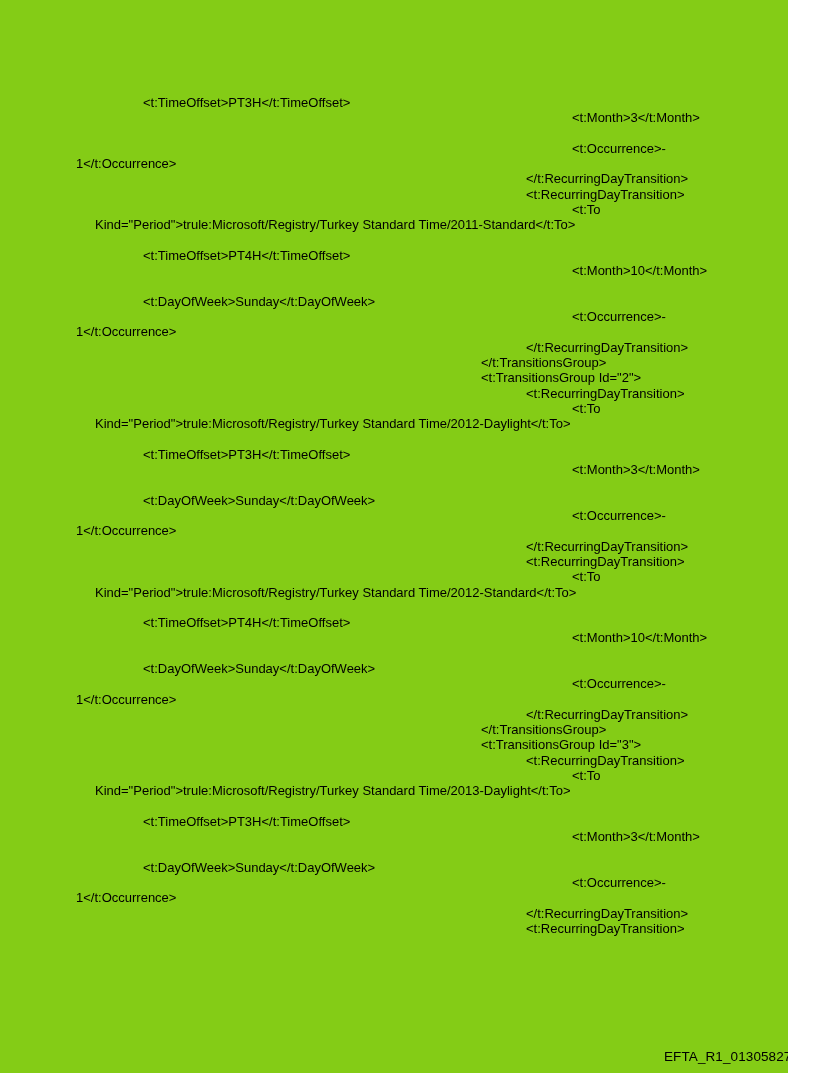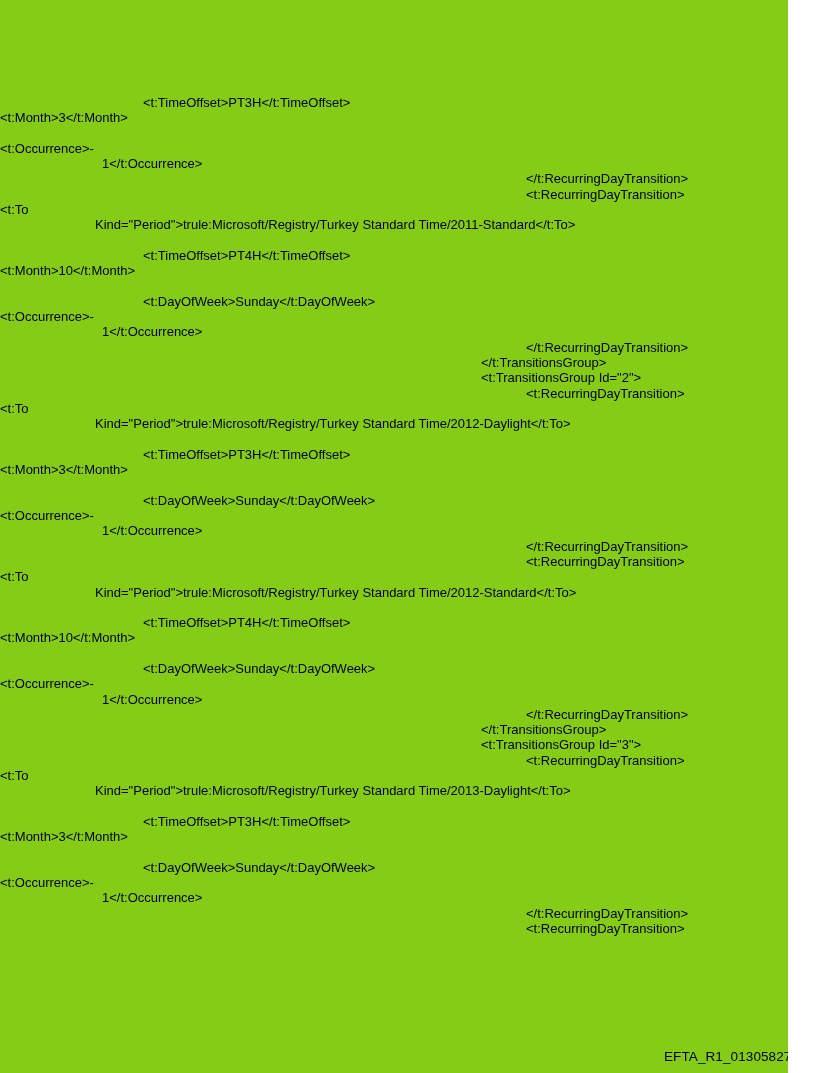--- a/index.html
+++ b/index.html
@@ -24,26 +24,26 @@
     font-size: 13px;
     line-height: 15.3px;
   }
   .ln {
     height: 15.3px;
     white-space: pre;
     letter-spacing: 0;
   }
   
   .ind-none  { padding-left: 0; }
-  .ind-wrap1 { padding-left: 102px;  }  
+  .ind-wrap1 { padding-left: 76px;  }  
   .ind-wrap  { padding-left: 95px;  }  
   .ind-elem  { padding-left: 143px; }  
   .ind-group { padding-left: 481px; }  
   .ind-trans { padding-left: 526px; }  
-  .ind-inner { }  
+  .ind-inner { padding-left: 572px; }  
   .footer {
     position: absolute;
     left: 664px;
     top: 1049px;
     font-size: 13.5px;
     letter-spacing: 0.1px;
     white-space: pre;
   }
 </style>
 </head>

